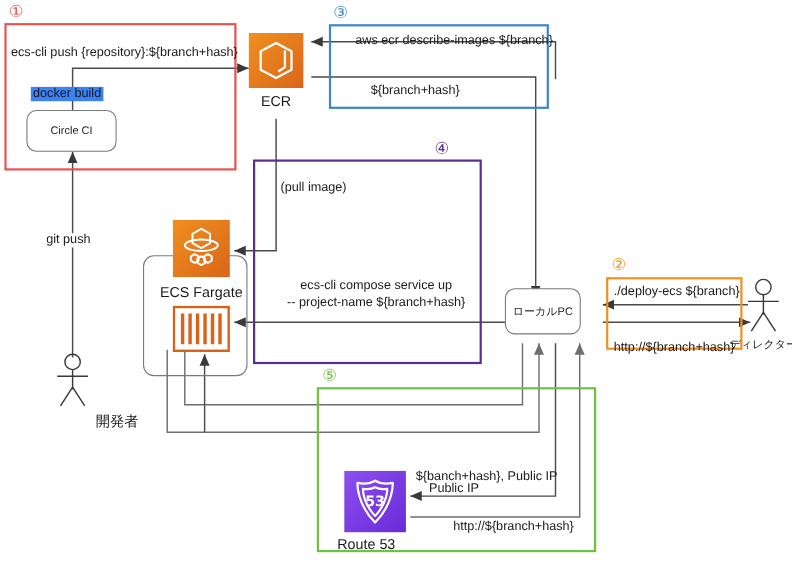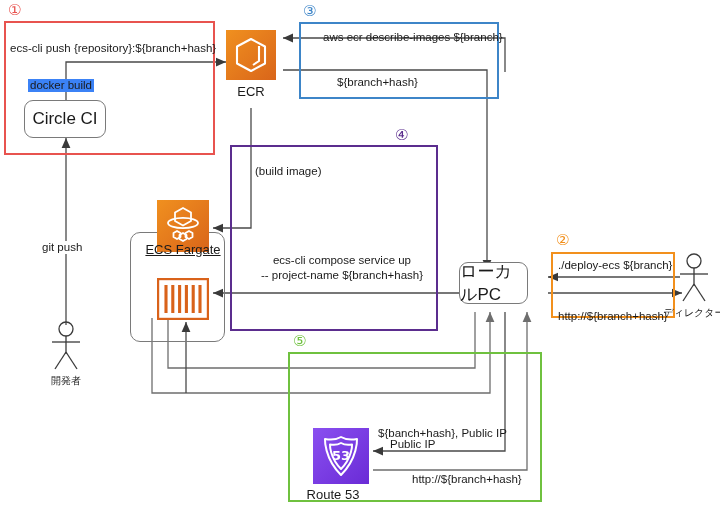--- a/index.html
+++ b/index.html
@@ -18,21 +18,21 @@
   .n-red{color:#e8534f;}
   .n-blue{color:#3d85c8;}
   .n-purple{color:#5b2d8e;}
   .n-orange{color:#f2901d;}
   .n-green{color:#6fc13f;}
 
   .lbl{position:absolute;font-size:11.5px;color:#1a1a1a;white-space:pre;line-height:13px;}
   .lbl.ctr{text-align:center;}
 
   .rbox{position:absolute;box-sizing:border-box;border:1.3px solid #7a7a7a;border-radius:9px;background:#fff;
-        display:flex;align-items:center;justify-content:center;font-size:17px;color:#1a1a1a;}
+        display:flex;align-items:center;justify-content:center;font-size:10px;color:#1a1a1a;}
   .plainbox{position:absolute;box-sizing:border-box;border:1.3px solid #7a7a7a;border-radius:10px;background:transparent;}
 
   .awsicon{position:absolute;}
   .awsicon .sq{position:absolute;left:0;top:0;width:100%;height:100%;}
   .icolbl{position:absolute;width:120px;text-align:center;font-size:13px;color:#1a1a1a;}
 
   .stick{position:absolute;}
 </style>
 </head>
 <body>
@@ -125,21 +125,21 @@
       <rect x="0" y="0" width="52" height="52" fill="url(#ecsg)"></rect>
       <g fill="none" stroke="#fff" stroke-width="1.8" stroke-linejoin="round">
         <path d="M26,8 L34,12.5 L34,21 L26,25.5 L18,21 L18,12.5 Z"></path>
         <ellipse cx="26" cy="23" rx="15" ry="5.2"></ellipse>
         <path d="M20,31 L23.5,33 L23.5,37 L20,39 L16.5,37 L16.5,33 Z"></path>
         <path d="M26,33 L29.5,35 L29.5,39 L26,41 L22.5,39 L22.5,35 Z"></path>
         <path d="M32,31 L35.5,33 L35.5,37 L32,39 L28.5,37 L28.5,33 Z"></path>
       </g>
     </svg>
   </div>
-  <div class="icolbl" style="left:123px;top:242px;text-decoration:underline;">ECS Fargate</div>
+  <div class="icolbl" style="left:123px;top:258px;">ECS Fargate</div>
 
   <div class="awsicon" style="left:157px;top:278px;width:52px;height:42px;">
     <svg class="sq" viewBox="0 0 52 42">
       <rect x="1" y="1" width="50" height="40" fill="#fff" stroke="#d9621a" stroke-width="2.4"></rect>
       <g stroke="#d9621a" stroke-width="3.1">
         <line x1="9" y1="7" x2="9" y2="35"></line>
         <line x1="15.8" y1="7" x2="15.8" y2="35"></line>
         <line x1="22.6" y1="7" x2="22.6" y2="35"></line>
         <line x1="29.4" y1="7" x2="29.4" y2="35"></line>
         <line x1="36.2" y1="7" x2="36.2" y2="35"></line>
@@ -174,43 +174,43 @@
     <svg viewBox="0 0 44 52" width="44" height="52">
       <g fill="none" stroke="#3a3a3a" stroke-width="1.3">
         <circle cx="22" cy="9" r="7"></circle>
         <line x1="22" y1="16" x2="22" y2="34"></line>
         <line x1="8" y1="22" x2="36" y2="22"></line>
         <line x1="22" y1="32" x2="11" y2="49"></line>
         <line x1="22" y1="32" x2="33" y2="49"></line>
       </g>
     </svg>
   </div>
-  <div class="icolbl" style="left:6px;top:374px;font-size:10px;">開発者</div>
+  <div class="icolbl" style="left:6px;top:374px;font-size:13px;text-align:right;">開発者</div>
 
   <div class="stick" style="left:672px;top:252px;width:44px;height:52px;">
     <svg viewBox="0 0 44 52" width="44" height="52">
       <g fill="none" stroke="#3a3a3a" stroke-width="1.3">
         <circle cx="22" cy="9" r="7"></circle>
         <line x1="22" y1="16" x2="22" y2="34"></line>
         <line x1="8" y1="22" x2="36" y2="22"></line>
         <line x1="22" y1="32" x2="11" y2="49"></line>
         <line x1="22" y1="32" x2="33" y2="49"></line>
       </g>
     </svg>
   </div>
   <div class="icolbl" style="left:634px;top:306px;font-size:10px;">ディレクター</div>
 
   <div class="lbl" style="left:10px;top:42px;">ecs-cli push {repository}:${branch+hash}</div>
   <div class="lbl" style="left:28px;top:79px;background:#3b82f6;padding:0 2px;">docker build</div>
-  <div class="lbl" style="left:40px;top:212px;background:#fff;padding:0 2px;margin-top:29px;">git push</div>
+  <div class="lbl" style="left:40px;top:212px;background:#fff;padding:0 2px;">git push</div>
 
   <div class="lbl" style="left:323px;top:31px;">aws ecr describe-images ${branch}</div>
   <div class="lbl" style="left:337px;top:76px;">${branch+hash}</div>
 
-  <div class="lbl" style="left:255px;top:165px;">(build image)</div>
+  <div class="lbl" style="left:255px;top:165px;">(pull image)</div>
   <div class="lbl ctr" style="left:258px;top:269px;width:168px;">-- project-name ${branch+hash}</div>
   <div class="lbl ctr" style="left:258px;top:254px;width:168px;">ecs-cli compose service up</div>
 
   <div class="lbl" style="left:558px;top:259px;">./deploy-ecs ${branch}</div>
   <div class="lbl" style="left:558px;top:310px;">http://${branch+hash}</div>
 
   <div class="lbl" style="left:390px;top:399px;margin-top:39px;">Public IP</div>
   <div class="lbl" style="left:378px;top:427px;">${banch+hash}, Public IP</div>
   <div class="lbl" style="left:412px;top:473px;">http://${branch+hash}</div>
 

